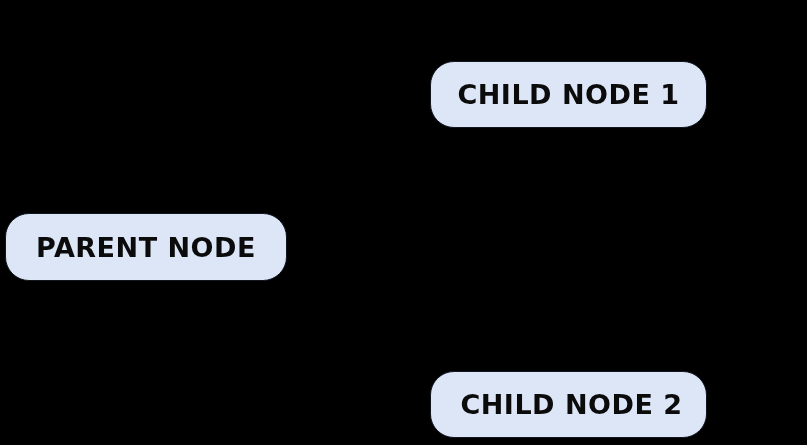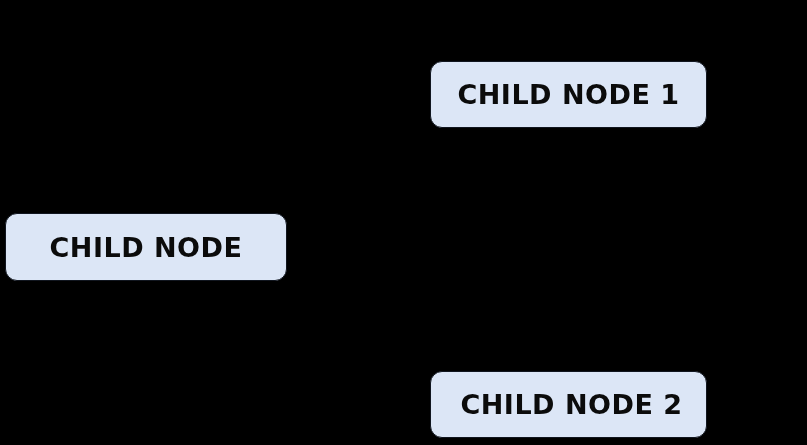--- a/index.html
+++ b/index.html
@@ -15,21 +15,21 @@
     overflow: hidden;
     font-family: "DejaVu Sans", sans-serif;
   }
   .node {
     position: absolute;
     display: flex;
     align-items: center;
     justify-content: center;
     background: var(--node-fill, #dce6f6);
     border: 1px solid var(--node-stroke, #11161f);
-    border-radius: 12px;
+    border-radius: 24px;
     color: var(--node-text, #0b0b0b);
     font-weight: bold;
     font-size: 27px;
     letter-spacing: 0.5px;
     white-space: nowrap;
     box-sizing: border-box;
   }
   .node-parent {
     left: 5px;
     top: 213px;
@@ -48,21 +48,21 @@
     width: 277px;
     height: 67px;
     padding-left: 6px;
   }
 </style>
 </head>
 <body>
 
 <div class="canvas" style="--bg: #000000; --node-fill: #dce6f6; --node-stroke: #11161f; --node-text: #0b0b0b;">
   <div class="node node-parent">
-    <span>CHILD NODE</span>
+    <span>PARENT NODE</span>
   </div>
   <div class="node node-child1">
     <span>CHILD NODE 1</span>
   </div>
   <div class="node node-child2">
     <span>CHILD NODE 2</span>
   </div>
 </div>
 
 </body></html>

